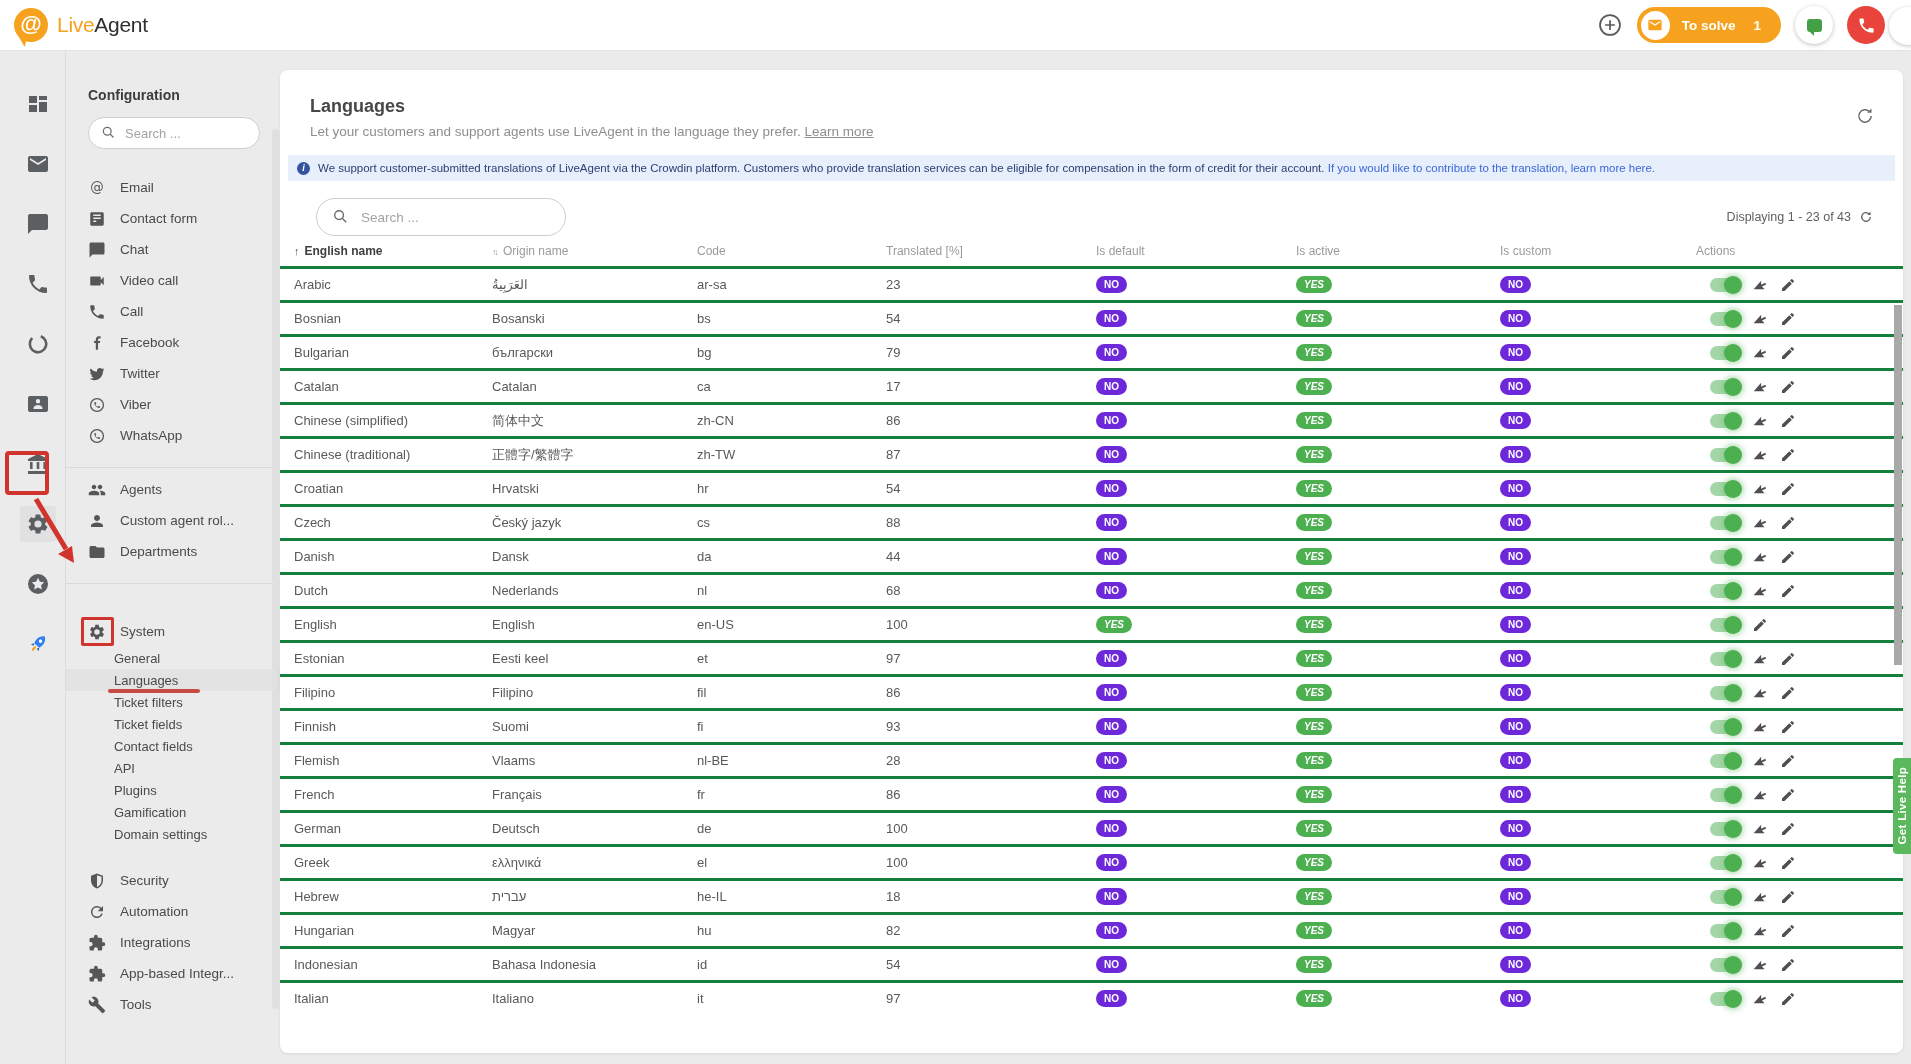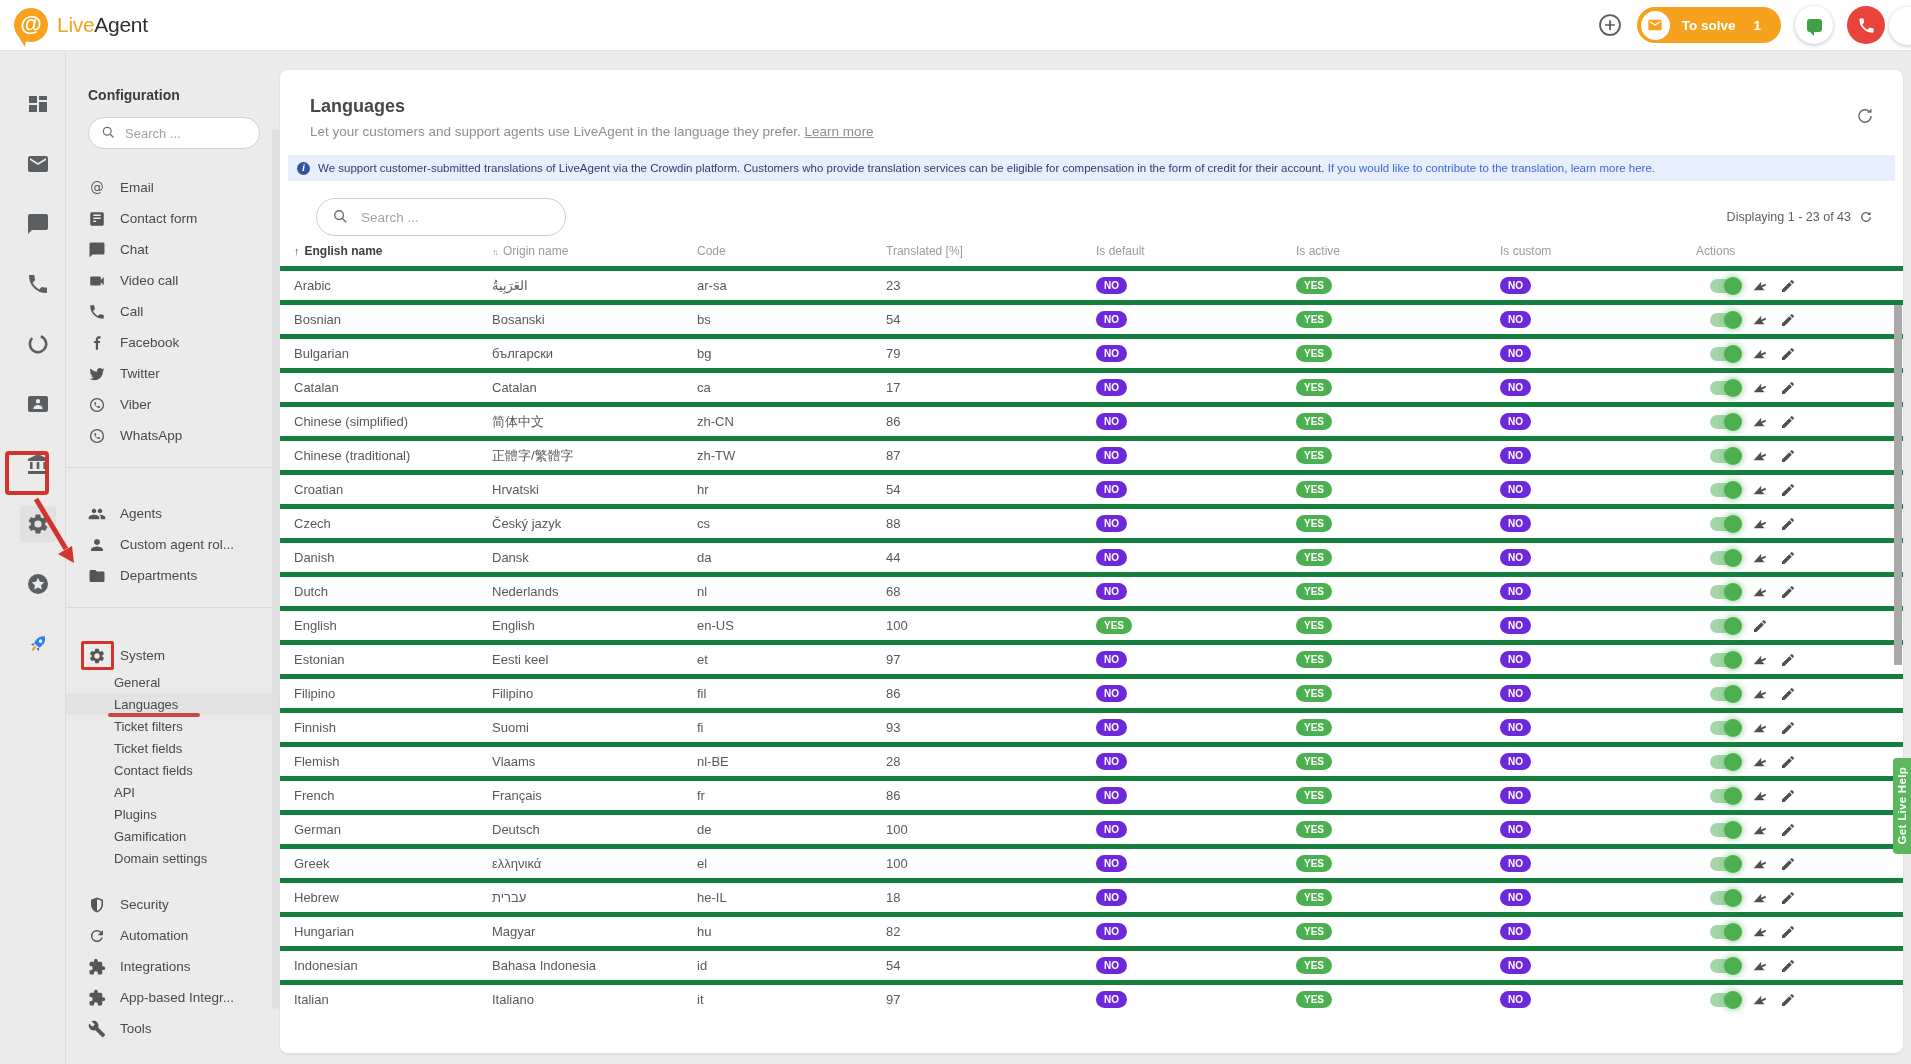--- a/index.html
+++ b/index.html
@@ -43,21 +43,21 @@
 
   
   .sidebar { width:215px; flex:0 0 215px; position:relative; border-left:1px solid #dcdcdc; }
   .sb-scroll { position:absolute; right:1px; top:78px; width:7px; height:880px; background:#e0e0e0; border-radius:4px; }
   .sb-title { margin:36px 0 0 22px; font-size:14px; font-weight:bold; color:#3c3c3c; }
   .sb-search { position:relative; margin:14px 20px 0 22px; }
   .sb-search input { width:100%; height:32px; border:1px solid #cfcfcf; border-radius:17px; background:#fff; padding:0 10px 0 36px; font-size:13px; color:#555; outline:none; font-family:inherit; }
   .sb-search input::placeholder { color:#a3a3a3; }
   .sb-search .s-icn { position:absolute; left:13px; top:8px; width:15px; height:15px; color:#6d6d6d; }
   .sb-list { margin-top:23px; }
-  .sb-list2 { margin-top:30px; } .sb-list3 { margin-top:20px; }
+  .sb-list2 { margin-top:6px; } .sb-list3 { margin-top:20px; }
   .sb-item { display:flex; align-items:center; height:31px; padding-left:22px; cursor:pointer; color:#4a4a4a; font-size:13.5px; position:relative; }
   .sb-item .icn { width:18px; height:18px; color:#565656; flex:0 0 18px; display:flex; }
   .sb-item .icn svg { width:18px; height:18px; }
   .sb-item .lbl { margin-left:14px; white-space:nowrap; }
   .sb-div { height:1px; background:#d9d9d9; margin:16px 0 0 0; }
   .sb-child { display:flex; align-items:center; height:22px; padding-left:48px; font-size:13px; color:#4a4a4a; cursor:pointer; position:relative; }
   .sb-child.selected { background:#e3e3e3; }
 
   
   .ann-box1 { position:absolute; left:5px; top:451px; width:44px; height:44px; border:4px solid #d0342c; border-radius:4px; z-index:40; pointer-events:none; }
@@ -87,24 +87,24 @@
   .displaying { display:flex; align-items:center; gap:8px; font-size:12.5px; color:#5f5f5f; }
   .displaying .r-icn { width:14px; height:14px; color:#5f5f5f; cursor:pointer; }
   .displaying .r-icn svg { width:14px; height:14px; }
 
   .thead, .trow { display:grid; grid-template-columns:198px 205px 189px 210px 200px 204px 196px 1fr; align-items:center; padding-left:14px; }
   .thead { height:30px; font-size:12px; color:#9b9b9b; }
   .thead .c0 { color:#3f3f3f; font-weight:bold; }
   .sort-up { font-size:11px; margin-right:5px; color:#555; }
   .sort-pair { font-size:9px; letter-spacing:-2px; margin-right:6px; color:#9b9b9b; }
   .tbody { }
-  .trow { height:34px; border-top:5px solid #15803d; font-size:13px; color:#595959; }
+  .trow { height:34px; border-top:3px solid #15803d; font-size:13px; color:#595959; }
   .badge { display:inline-block; padding:3px 8px 3px 8px; border-radius:9px; font-size:10px; font-weight:bold; color:#fff; line-height:11px; }
   .badge.red { background:#6d28d9; }
-  .badge.green { background:#4caf50; }
+  .badge.green { background:#4caf50;font-style:italic; }
   .actions { display:flex; align-items:center; gap:12px; padding-left:14px; }
   .toggle { position:relative; width:30px; height:14px; background:#a5d6a7; border-radius:7px; cursor:pointer; display:inline-block; }
   .toggle .knob { position:absolute; right:-2px; top:-2px; width:18px; height:18px; background:#4caf50; border-radius:50%; box-shadow:0 0 6px 1px rgba(102,187,106,.65); }
   .act { width:16px; height:16px; color:#4f4f4f; cursor:pointer; display:inline-flex; }
   .act svg { width:16px; height:16px; }
   .table-scroll { position:absolute; right:1px; top:235px; width:8px; height:360px; background:#a9a9a9; }
 
   
   .live-help { position:absolute; right:0; top:758px; width:18px; height:96px; background:#5cb85c; border-radius:4px 0 0 4px; display:flex; align-items:center; justify-content:center; cursor:pointer; z-index:50; }
   .live-help span { writing-mode:vertical-rl; transform:rotate(180deg); color:#fff; font-size:11.5px; font-weight:bold; letter-spacing:.3px; }

